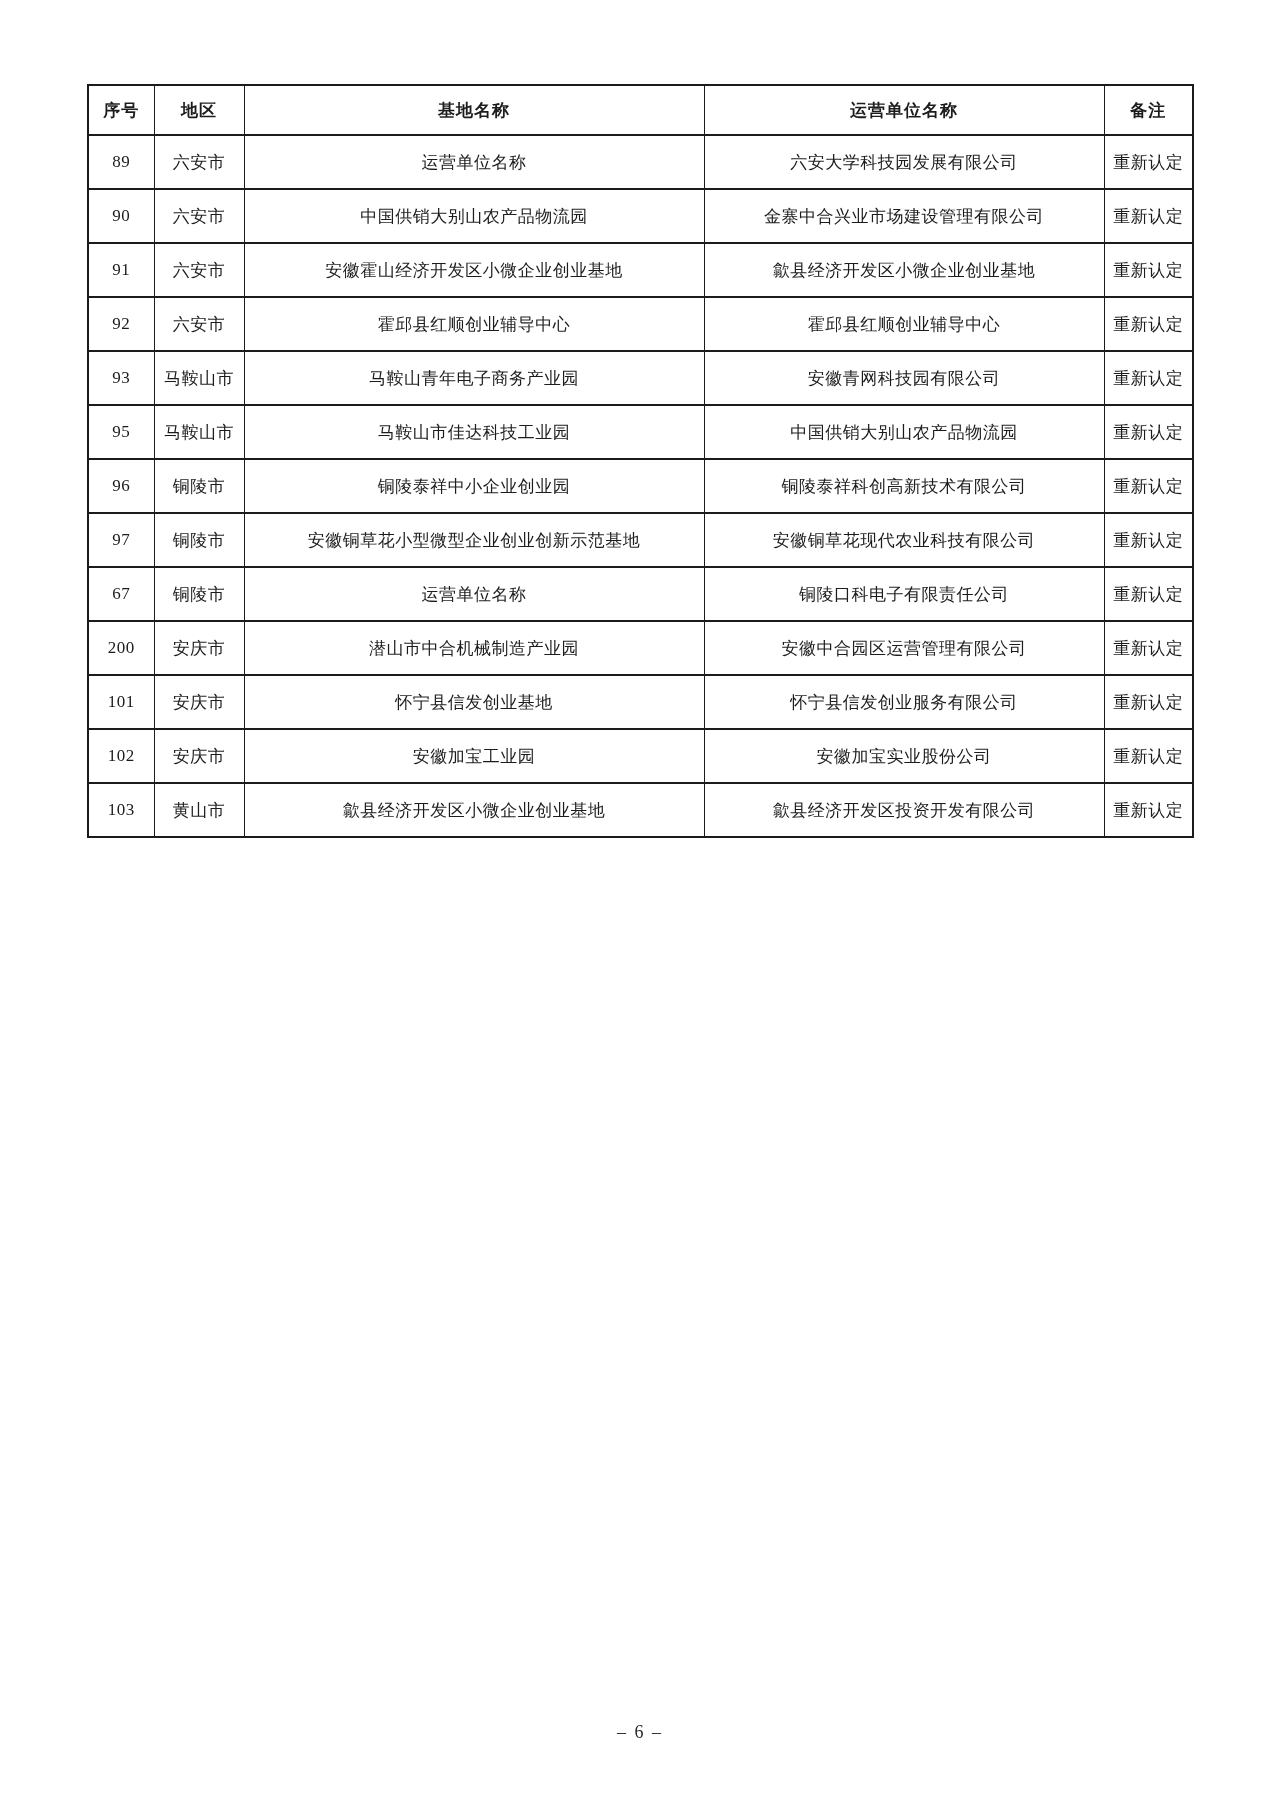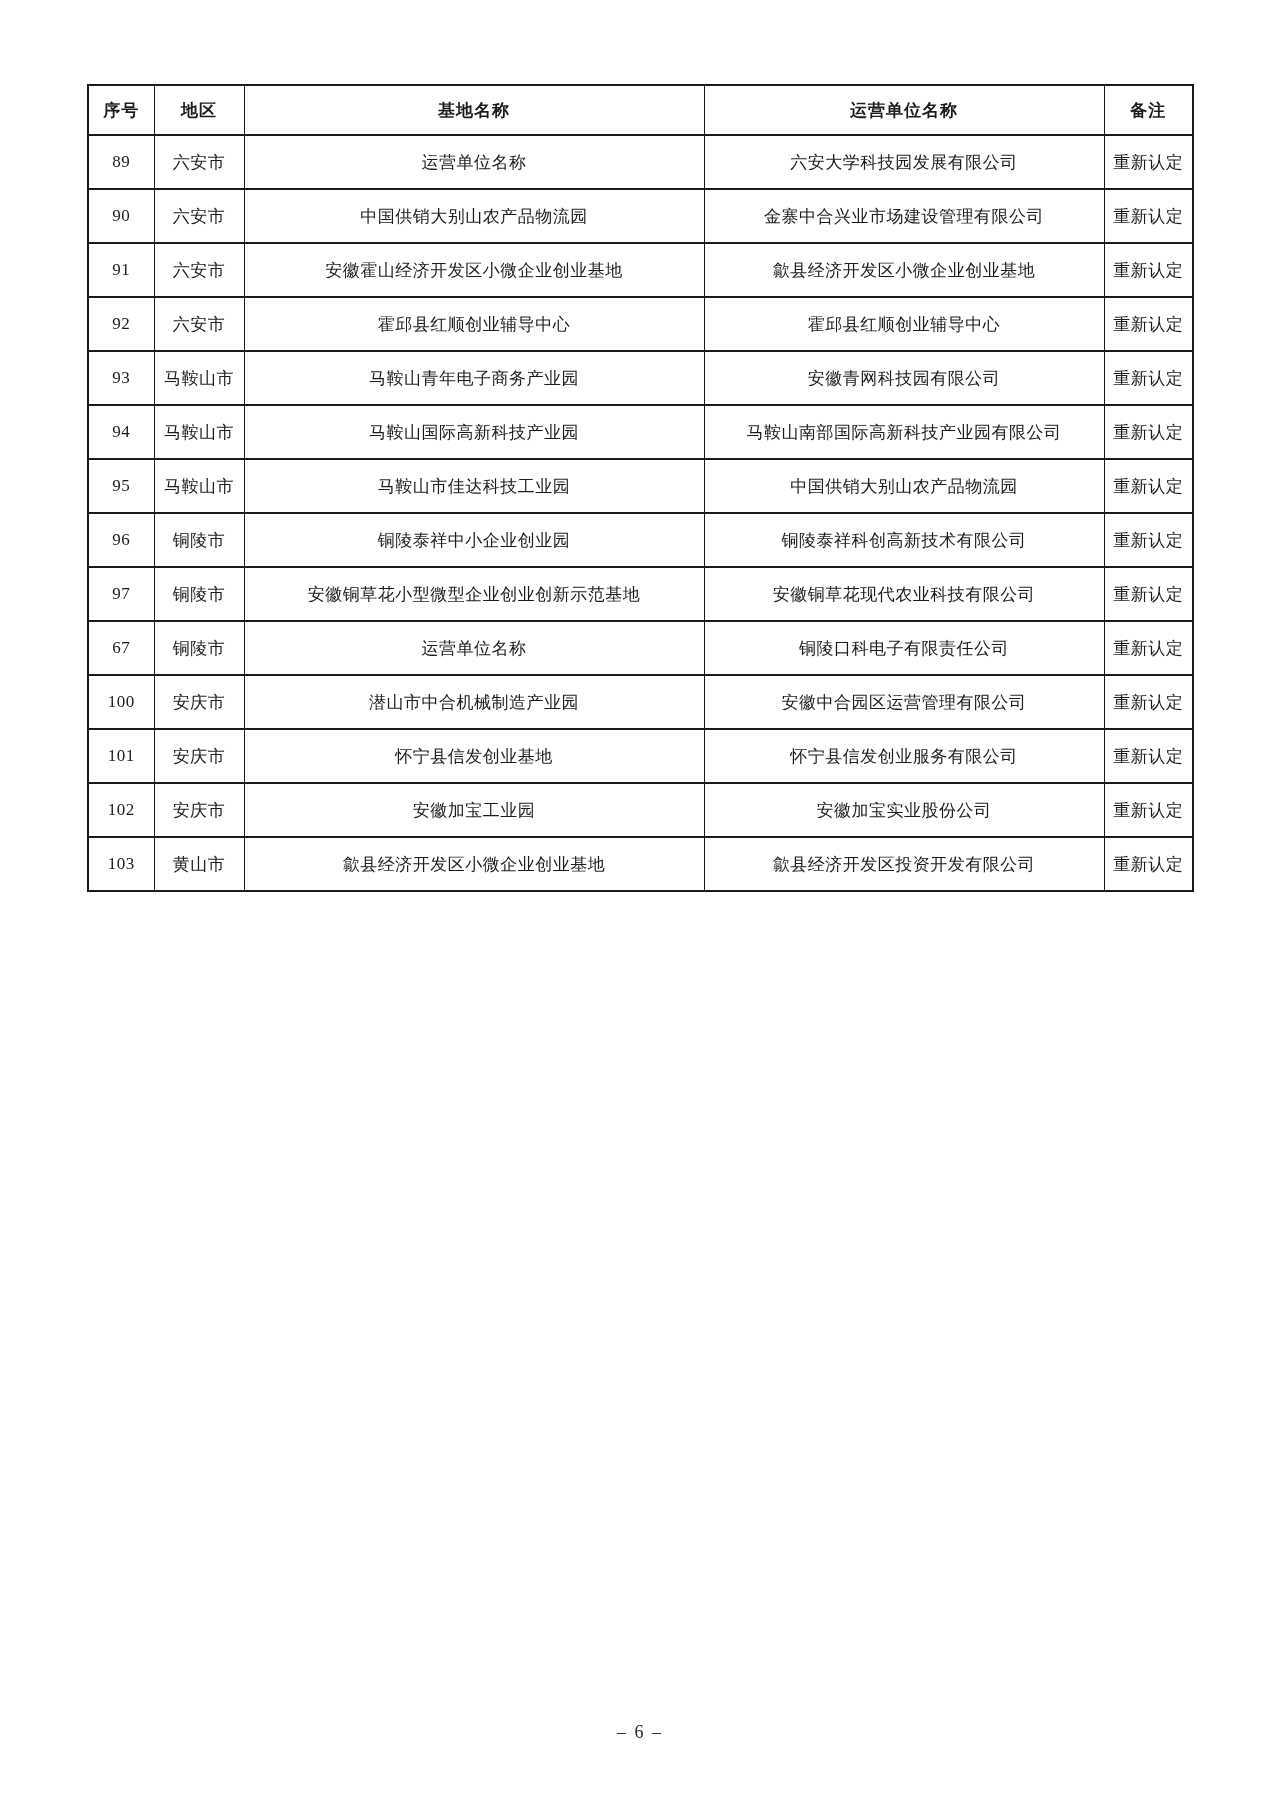--- a/index.html
+++ b/index.html
@@ -107,27 +107,20 @@
         <td>重新认定</td>
       </tr>
       <tr>
         <td>93</td>
         <td>马鞍山市</td>
         <td>马鞍山青年电子商务产业园</td>
         <td>安徽青网科技园有限公司</td>
         <td>重新认定</td>
       </tr>
       <tr>
-        <td>94</td>
-        <td>马鞍山市</td>
-        <td>马鞍山国际高新科技产业园</td>
-        <td>马鞍山南部国际高新科技产业园有限公司</td>
-        <td>重新认定</td>
-      </tr>
-      <tr>
         <td>95</td>
         <td>马鞍山市</td>
         <td>马鞍山市佳达科技工业园</td>
         <td>中国供销大别山农产品物流园</td>
         <td>重新认定</td>
       </tr>
       <tr>
         <td>96</td>
         <td>铜陵市</td>
         <td>铜陵泰祥中小企业创业园</td>
@@ -142,21 +135,21 @@
         <td>重新认定</td>
       </tr>
       <tr>
         <td>67</td>
         <td>铜陵市</td>
         <td>运营单位名称</td>
         <td>铜陵口科电子有限责任公司</td>
         <td>重新认定</td>
       </tr>
       <tr>
-        <td>100</td>
+        <td>200</td>
         <td>安庆市</td>
         <td>潜山市中合机械制造产业园</td>
         <td>安徽中合园区运营管理有限公司</td>
         <td>重新认定</td>
       </tr>
       <tr>
         <td>101</td>
         <td>安庆市</td>
         <td>怀宁县信发创业基地</td>
         <td>怀宁县信发创业服务有限公司</td>

